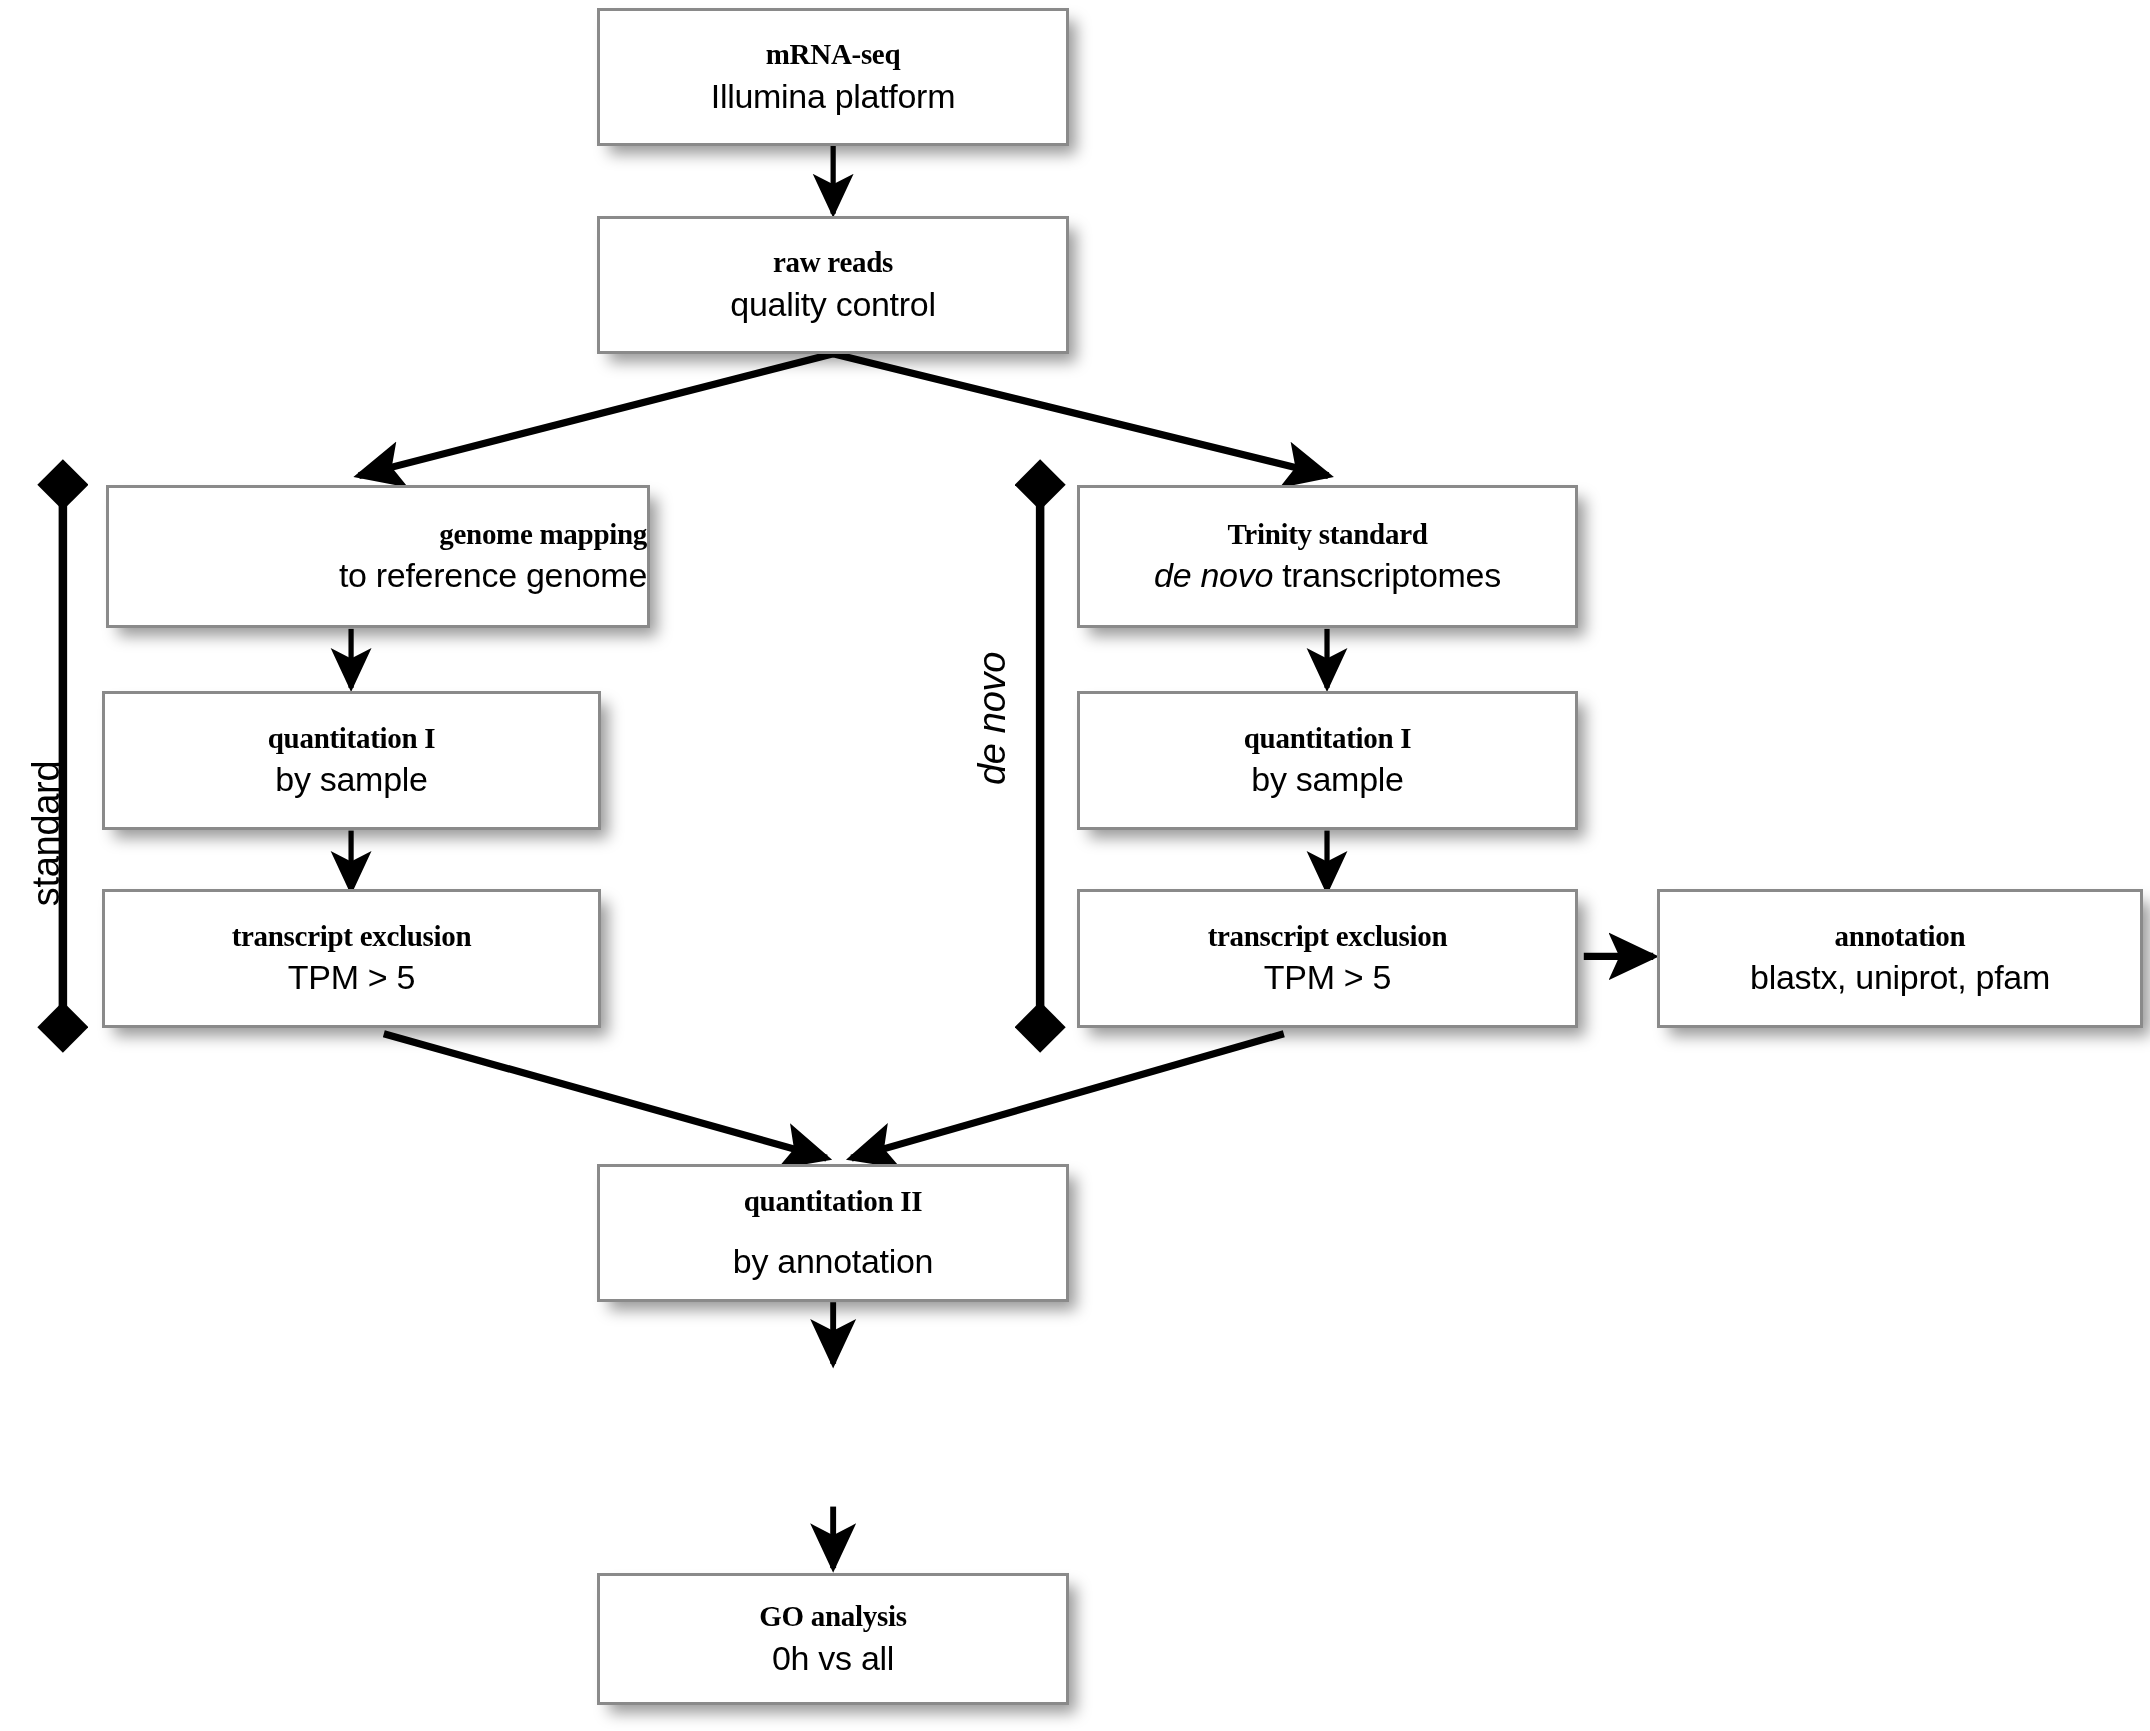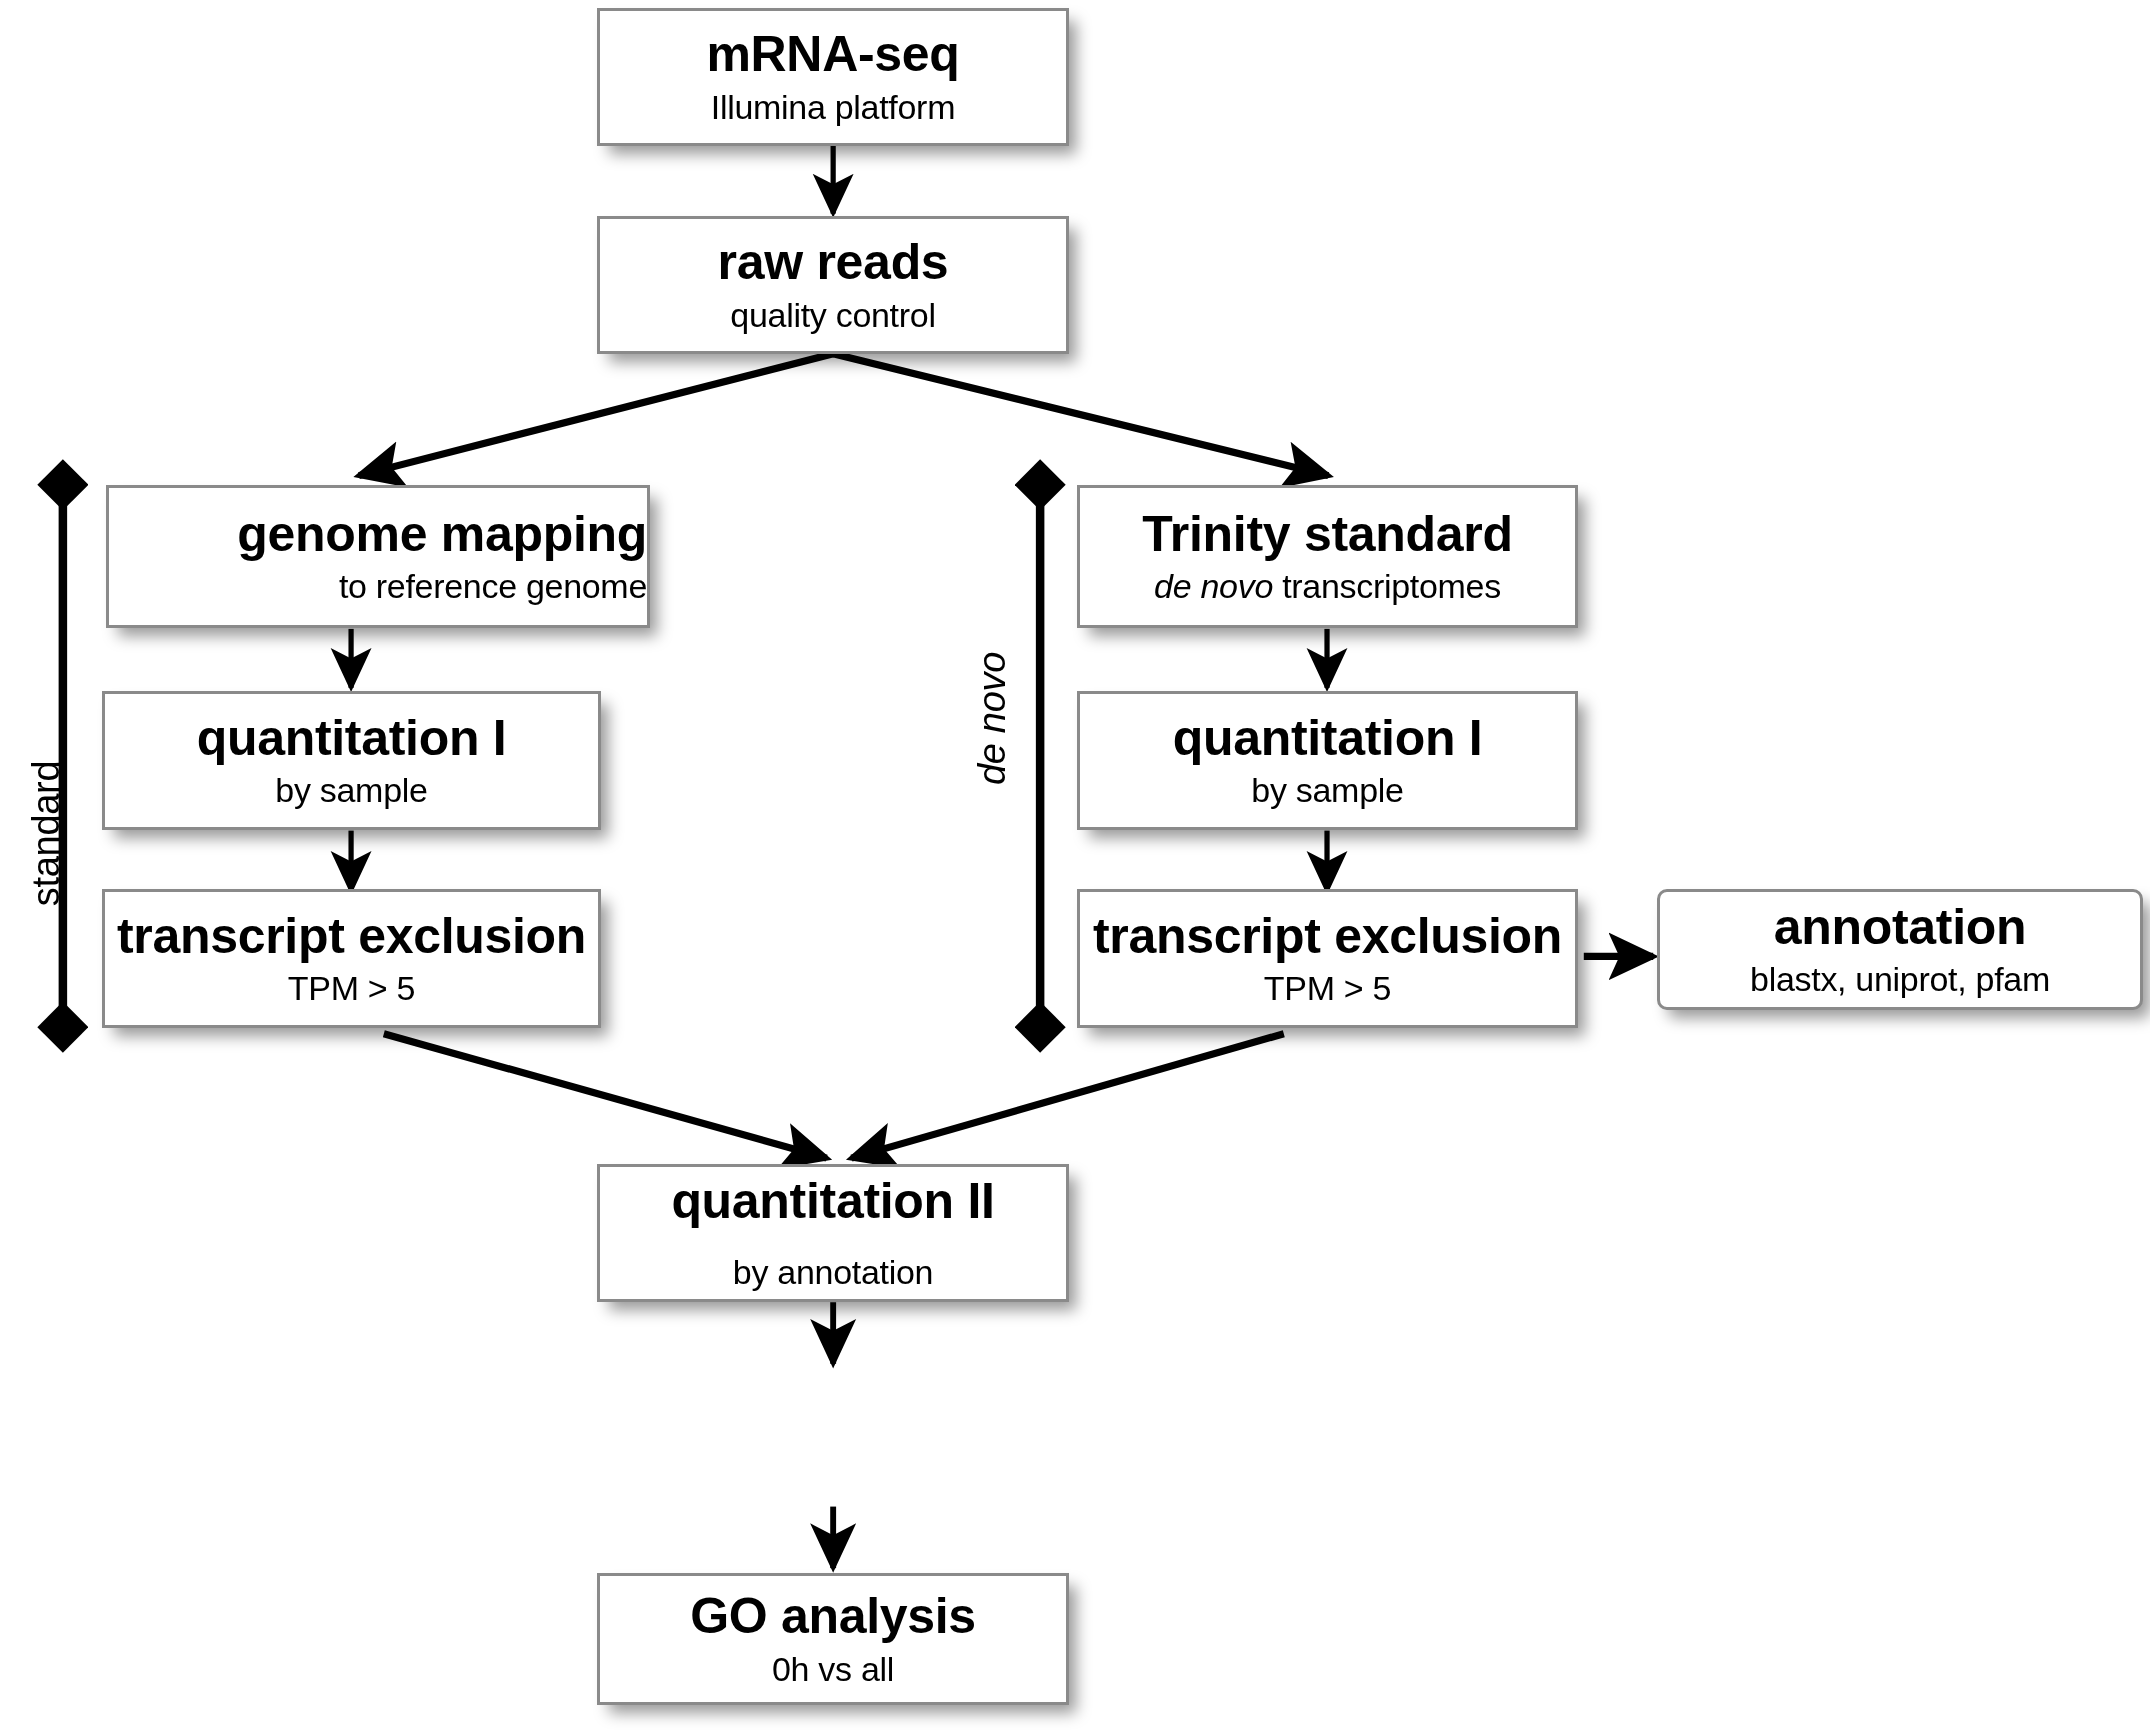--- a/index.html
+++ b/index.html
@@ -43,21 +43,21 @@
     color: #000000;
     line-height: 1.05;
     white-space: nowrap;
     letter-spacing: -0.3px;
     margin-top: 9px;
   }
   .node .sub .ital {
     font-style: italic;
   }
   
-  .t-lg  { font-size: 50px; }
+  .t-lg  { font-size: 29px; font-family: Liberation Serif, serif; }
   .s-lg  { font-size: 34px; }
 
   
   #wires {
     position: absolute;
     left: 0;
     top: 0;
     width: 2151px;
     height: 1732px;
     z-index: 2;
@@ -157,21 +157,21 @@
   <div class="node" style="left:1077px; top:691px; width:501px; height:139px;">
     <span class="title t-lg">quantitation I</span>
     <span class="sub s-lg">by sample</span>
   </div>
 
   <div class="node" style="left:1077px; top:889px; width:501px; height:139px;">
     <span class="title t-lg">transcript exclusion</span>
     <span class="sub s-lg">TPM &gt; 5</span>
   </div>
 
-  <div class="node" style="left:1657px; top:889px; width:486px; height:121px;border-radius:10px;">
+  <div class="node" style="left:1657px; top:889px; width:486px; height:139px;">
     <span class="title t-lg">annotation</span>
     <span class="sub s-lg">blastx, uniprot, pfam</span>
   </div>
 
   <div class="node" style="left:597px; top:1164px; width:472px; height:138px;gap:19px;">
     <span class="title t-lg">quantitation II</span>
     <span class="sub s-lg">by annotation</span>
   </div>
 
 

